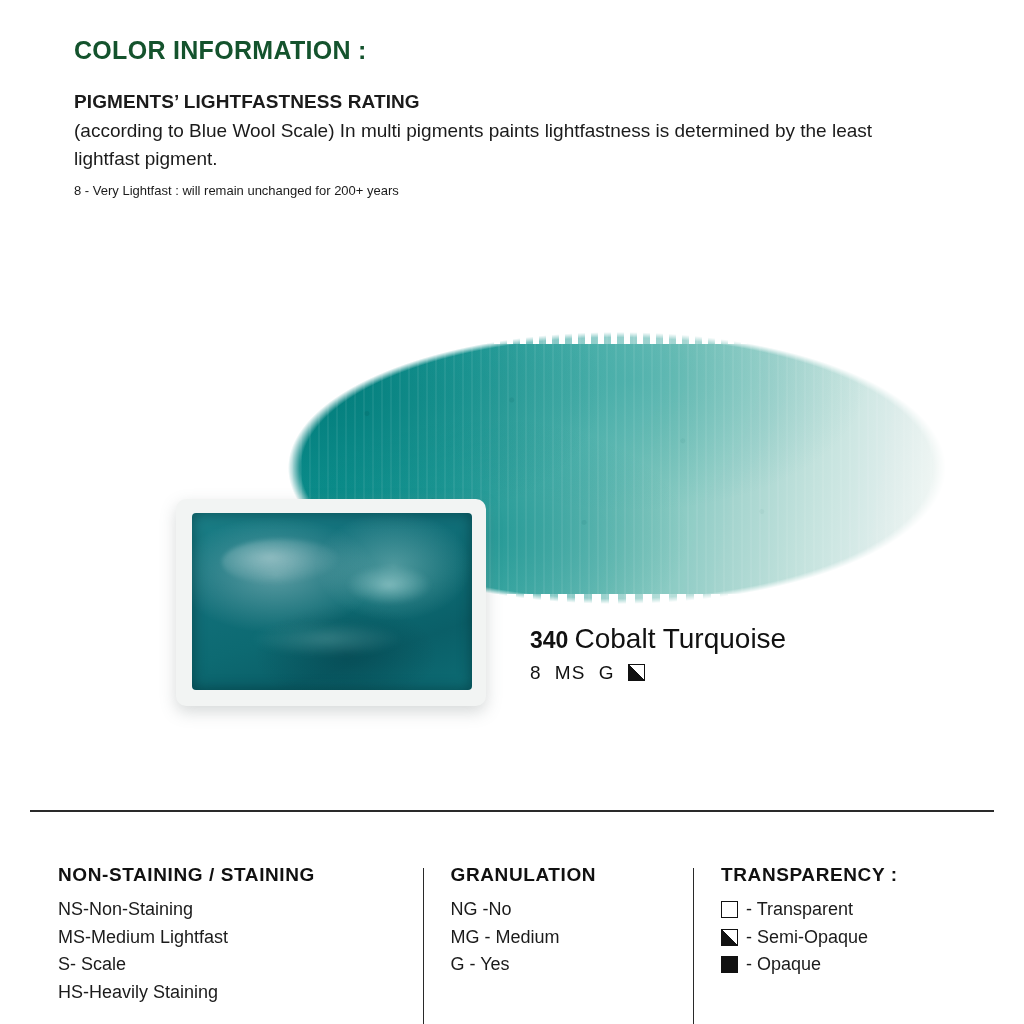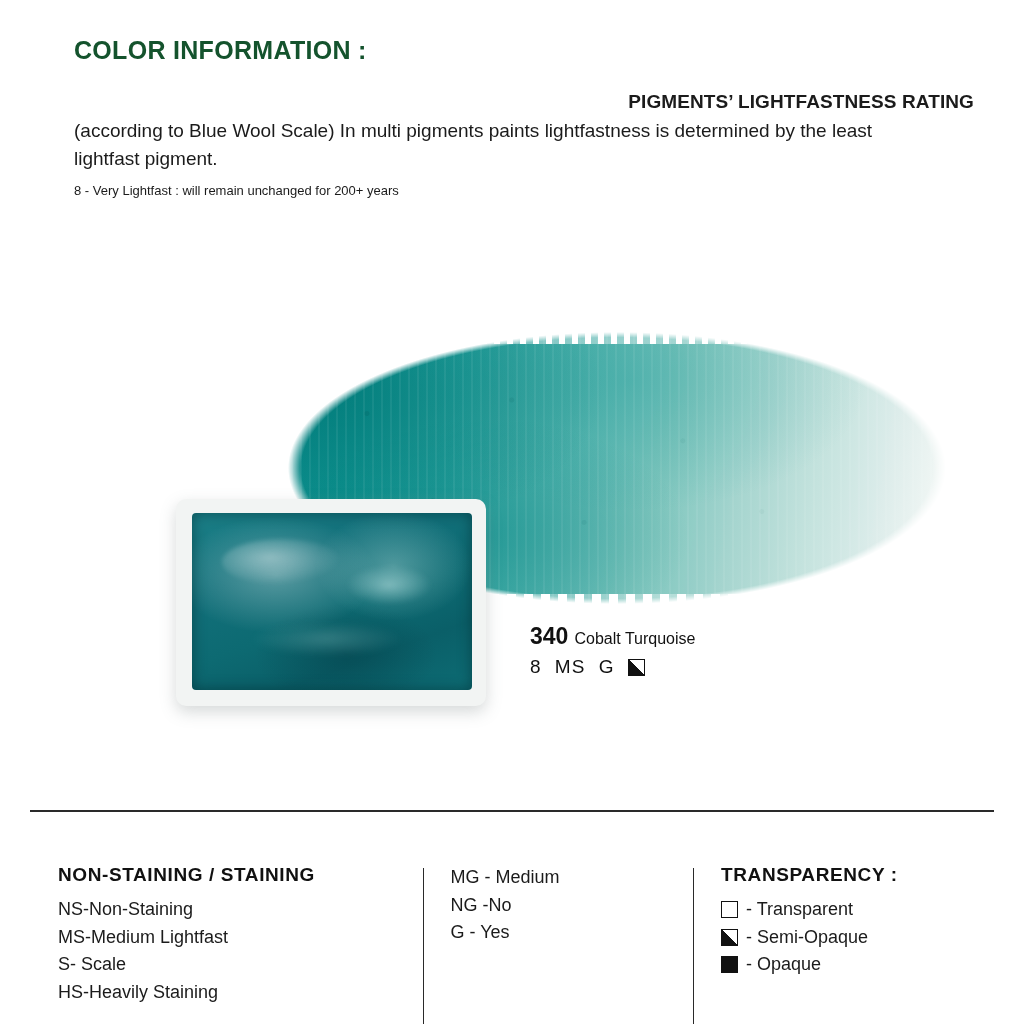--- a/index.html
+++ b/index.html
@@ -28,21 +28,20 @@
     font-weight: bold;
     letter-spacing: 0.3px;
     margin: 0 0 26px 0;
     color: #14532d;
   }
   .subtitle {
     font-size: 19px;
     font-weight: bold;
     margin: 0 0 4px 0;
     letter-spacing: 0.1px;
-    text-align: right;
   }
   .para {
     font-size: 19px;
     line-height: 1.45;
     margin: 0;
     max-width: 840px;
   }
   .ratingline {
     font-size: 13px;
     line-height: 1.62;
@@ -185,21 +184,21 @@
     line-height: 1.1;
     color: #111;
     white-space: nowrap;
   }
   .caption-code {
     font-weight: bold;
     font-size: 23px;
   }
   .caption-name {
     font-weight: normal;
-    font-size: 16px;
+    font-size: 28px;
     margin-top: 44px;
   }
   .caption-line2 {
     margin-top: 7px;
     display: flex;
     align-items: center;
     font-size: 19px;
     letter-spacing: 1.2px;
     color: #111;
   }
@@ -331,23 +330,24 @@
     <ul>
       <li>NS-Non-Staining</li>
       <li>MS-Medium Lightfast</li>
       <li>S- Scale</li>
       <li>HS-Heavily Staining</li>
     </ul>
   </div>
 
   <div class="legend-col c2">
     <div class="vline"></div>
+    <h3>GRANULATION</h3>
     <ul>
+      <li>NG -No</li>
       <li>MG - Medium</li>
-      <li>NG -No</li>
       <li>G - Yes</li>
     </ul>
   </div>
 
   <div class="legend-col c3">
     <div class="vline"></div>
     <h3>TRANSPARENCY :</h3>
     <ul>
       <li>
         <span class="glyph"></span>

